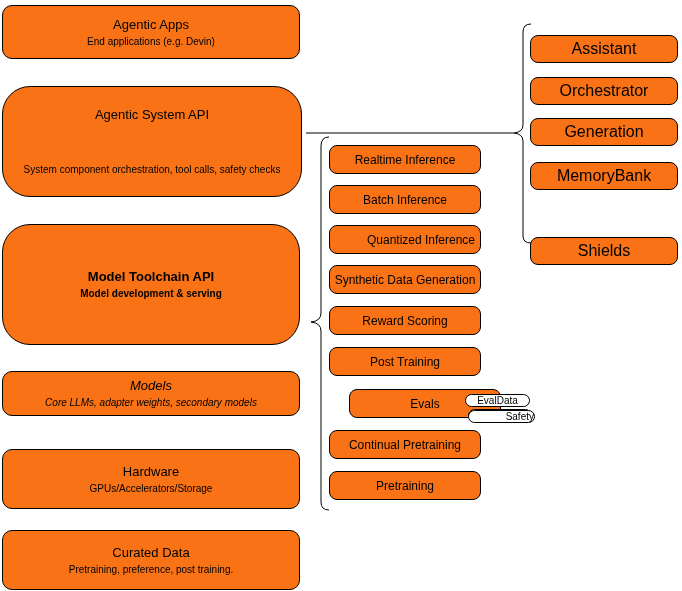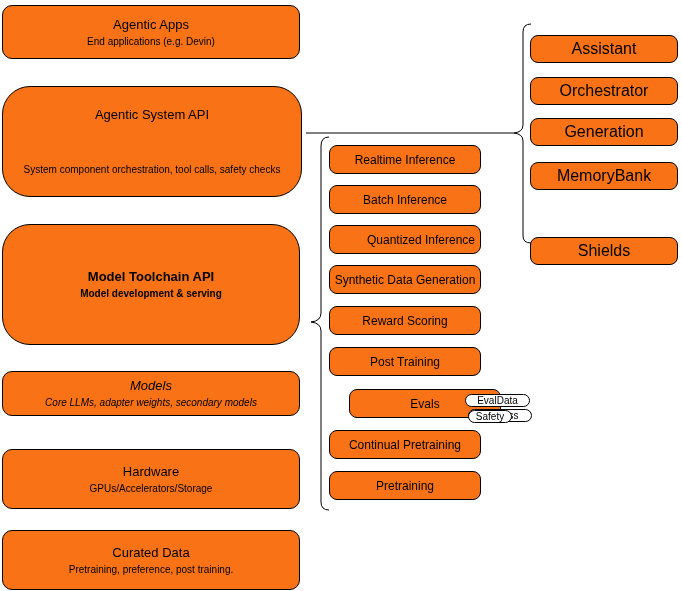--- a/index.html
+++ b/index.html
@@ -147,21 +147,21 @@
   <div class="node mbox" style="top:471px;">
     <span>Pretraining</span>
   </div>
 
   <div class="pill" style="left:468px;top:378px;width:64px;margin-top:31px;">
     <span>Harness</span>
   </div>
   <div class="pill" style="left:465px;top:394px;width:65px;">
     <span>EvalData</span>
   </div>
-  <div class="pill" style="left:468px;top:410px;width:44px;">
+  <div class="pill" style="left:468px;top:410px;width:67px;justify-content:flex-end;">
     <span>Safety</span>
   </div>
 
   <div class="node rbox" style="top:35px;">
     <span>Assistant</span>
   </div>
   <div class="node rbox" style="top:77px;">
     <span>Orchestrator</span>
   </div>
   <div class="node rbox" style="top:118px;">

